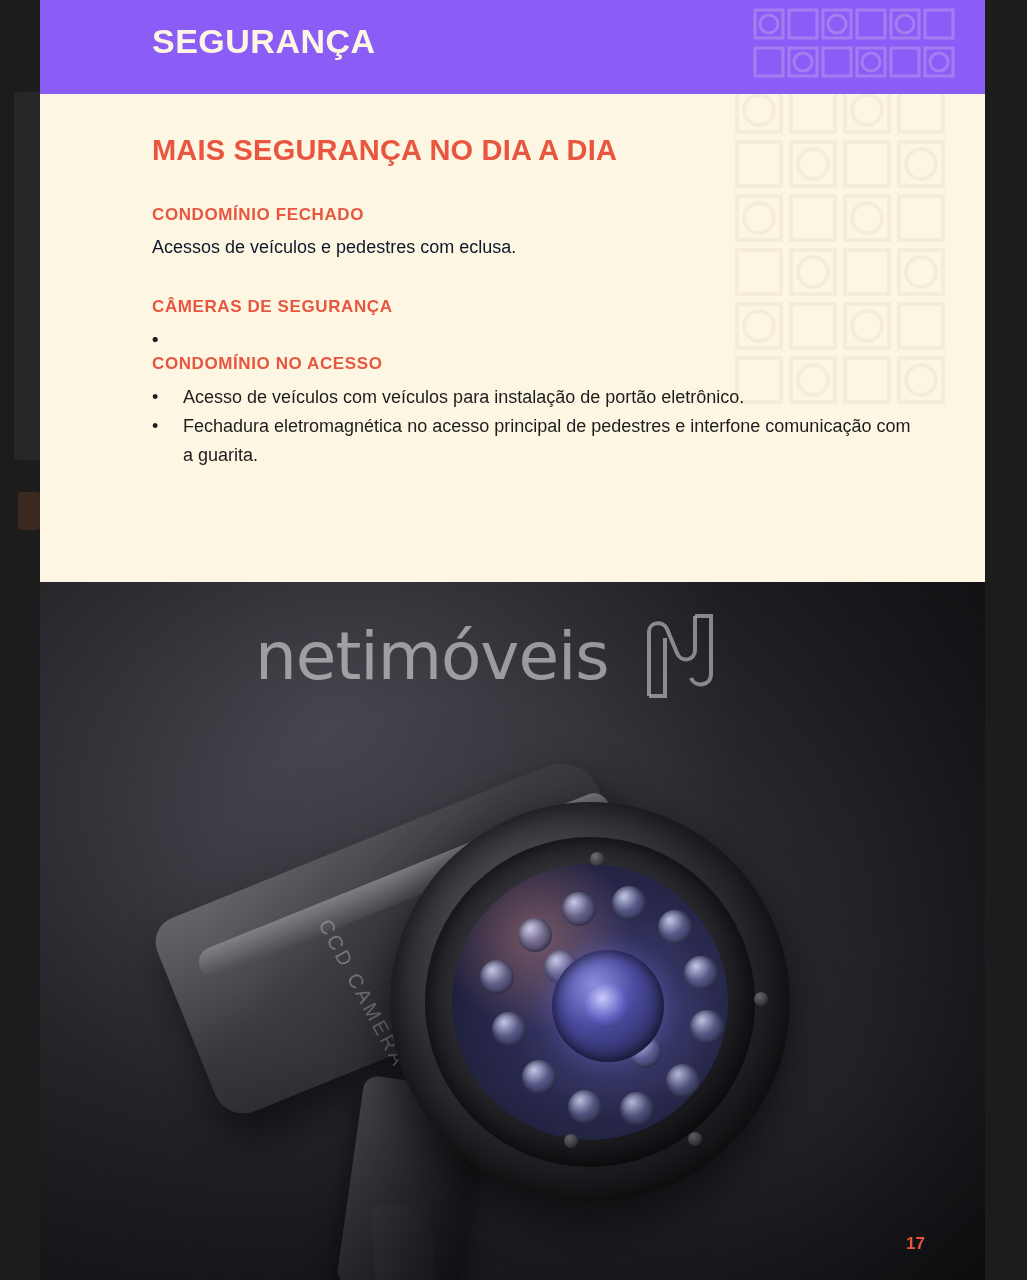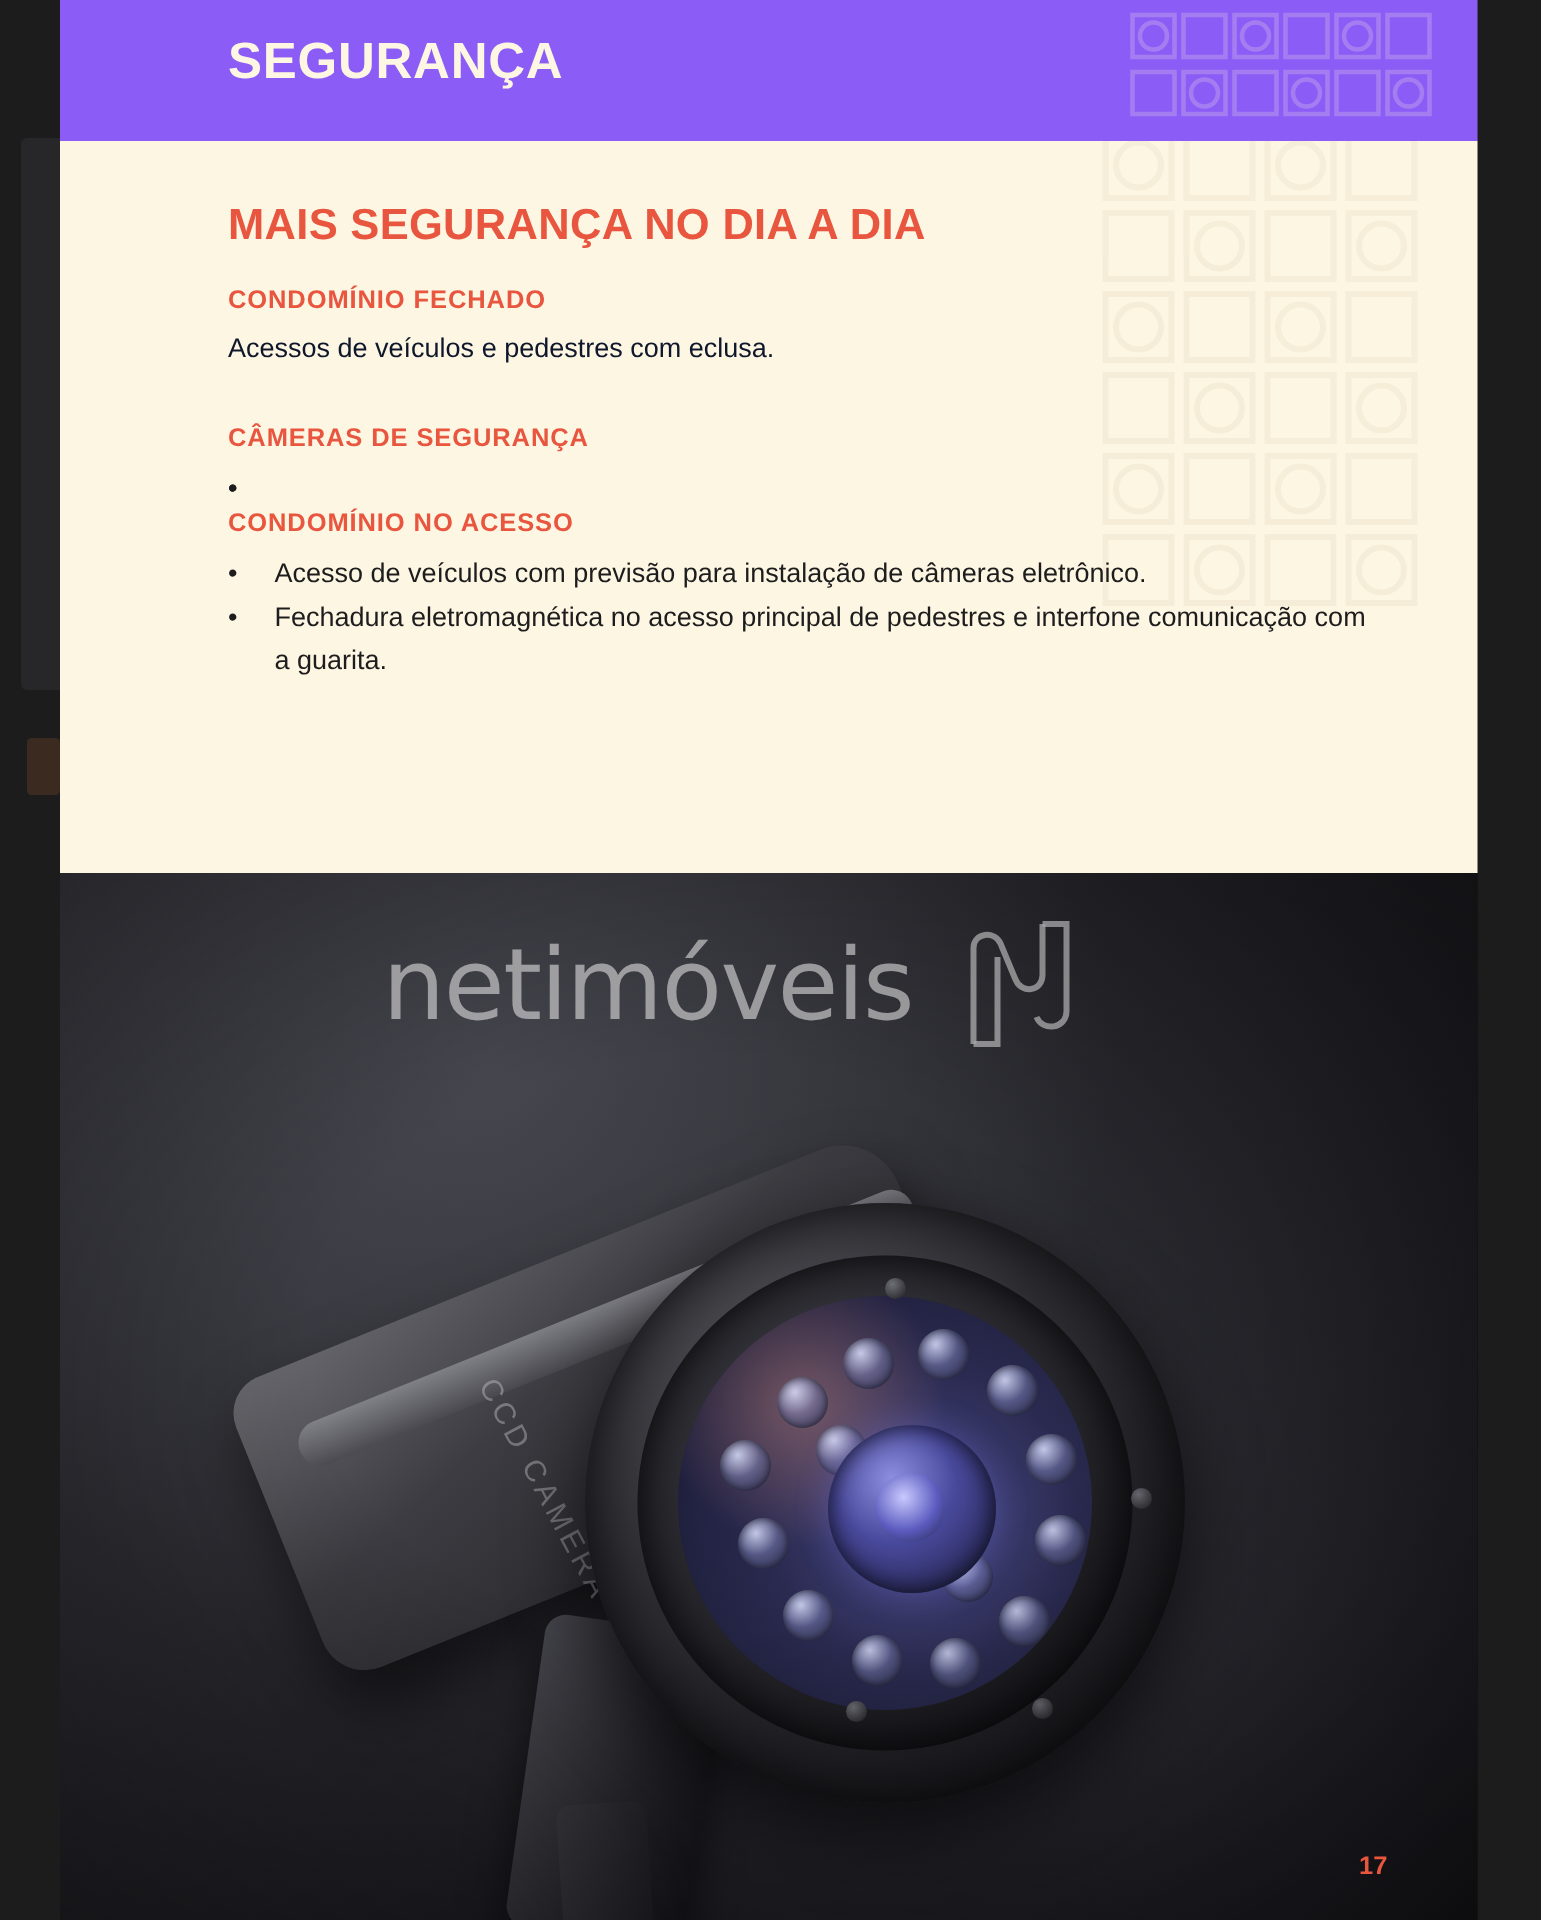--- a/index.html
+++ b/index.html
@@ -89,21 +89,21 @@
     width: 760px;
   }
   .section-title {
     margin-top: 40px;
     font-size: 29px;
     font-weight: bold;
     color: #e8563f;
     letter-spacing: 0.2px;
   }
   .group { margin-top: 37px; }
-  .group.first { margin-top: 23px; }
+  .group.first { margin-top: 38px; }
   .group-head {
     font-size: 17px;
     font-weight: bold;
     color: #e8563f;
     letter-spacing: 0.6px;
     margin-bottom: 9px;
   }
   .group-text {
     font-size: 18px;
     color: #0f172a;
@@ -123,21 +123,21 @@
     font-size: 18px;
     color: #1d1d1d;
   }
 
   
   .photo {
     position: absolute;
     left: 40px; top: 582px;
     width: 945px; height: 698px;
     overflow: hidden;
-    background: #000000;
+    background: #4c1d95;
   }
   .photo .bg {
     position: absolute;
     inset: 0;
     background:
       radial-gradient(circle at 30% 18%, rgba(90,90,100,0.55) 0%, rgba(40,40,48,0.0) 48%),
       radial-gradient(circle at 78% 72%, rgba(70,70,80,0.45) 0%, rgba(30,30,36,0) 55%),
       linear-gradient(135deg, #3a3a42 0%, #2a2a30 38%, #1a1a1f 75%, #121216 100%);
   }
   .photo .vignette {
@@ -363,21 +363,21 @@
         <div class="group-head">CÂMERAS DE SEGURANÇA</div>
         <ul class="bullets">
           <li><span class="dot">•</span></li>
           <li><span class="dot">•</span></li>
         </ul>
       </div>
 
       <div class="group">
         <div class="group-head">CONDOMÍNIO NO ACESSO</div>
         <ul class="bullets">
-          <li><span class="dot">•</span><span>Acesso de veículos com previsão para instalação de câmeras eletrônico.</span></li>
+          <li><span class="dot">•</span><span>Acesso de veículos com veículos para instalação de portão eletrônico.</span></li>
           <li><span class="dot">•</span><span>Fechadura eletromagnética no acesso principal de pedestres e interfone comunicação com a guarita.</span></li>
         </ul>
       </div>
     </div>
   </div>
 
   <div class="photo">
     <div class="bg"></div>
 
     <div class="cam">

